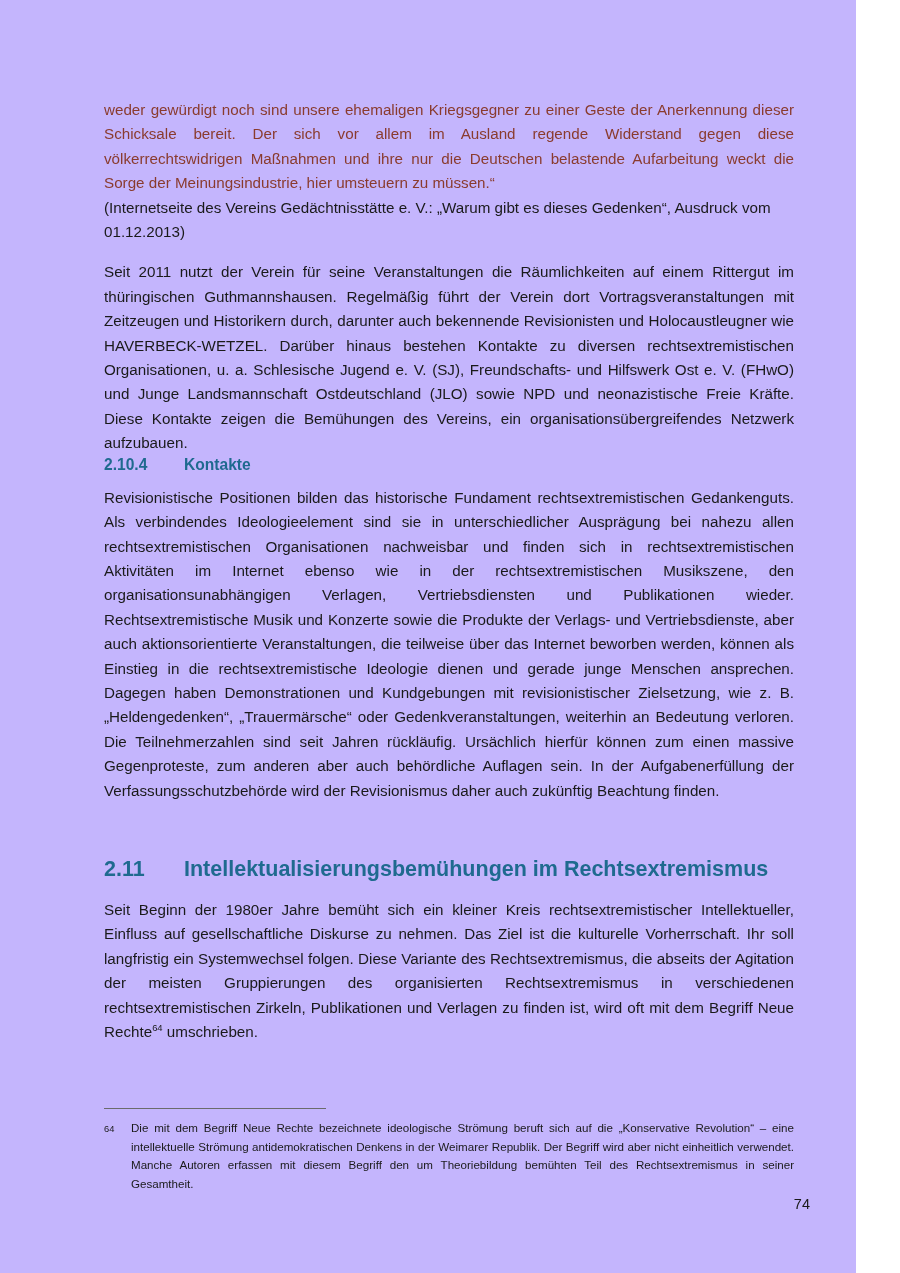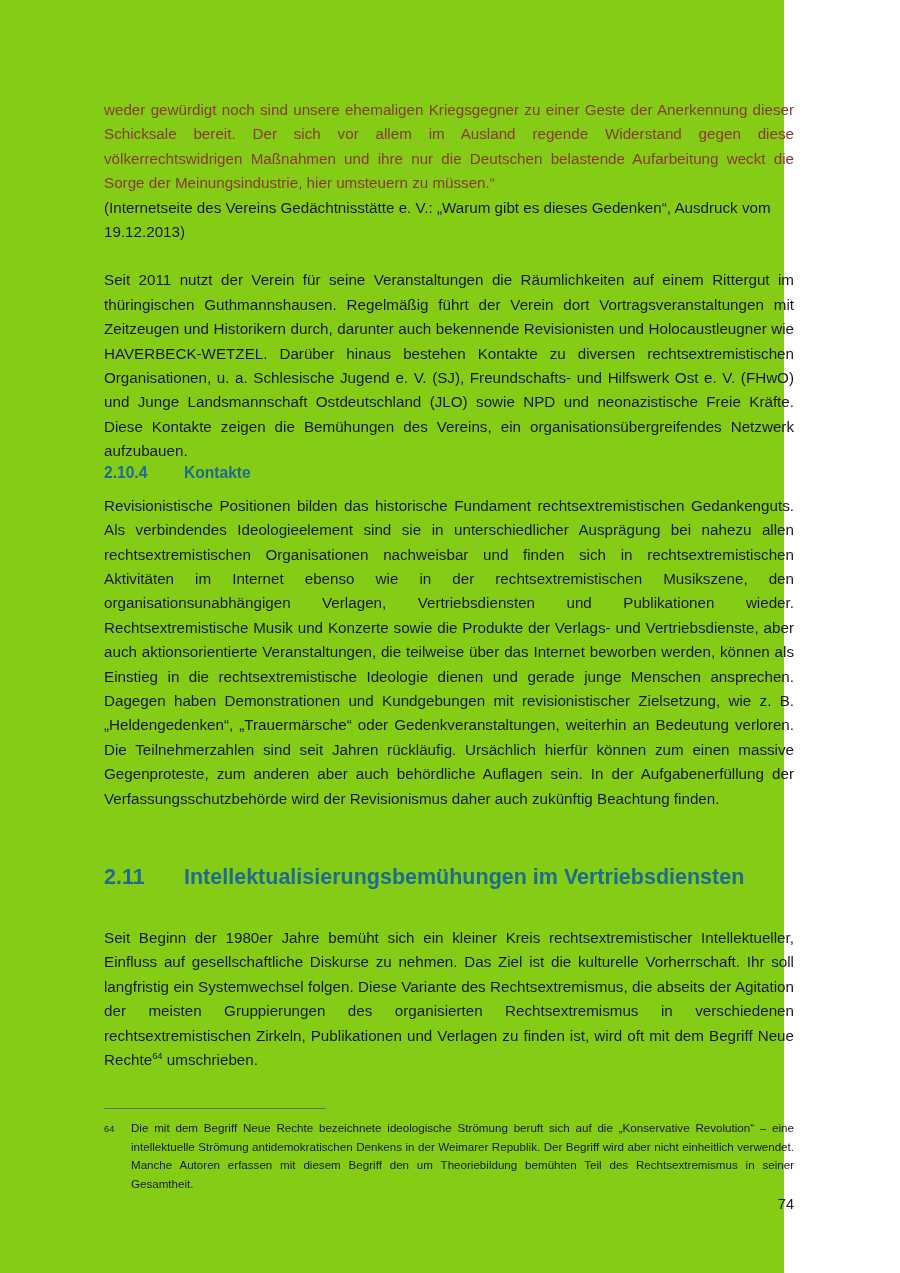--- a/index.html
+++ b/index.html
@@ -12,23 +12,23 @@
     background: #ffffff;
     font-family: "Liberation Sans", sans-serif;
     color: #1a1a1a;
     position: relative;
     overflow: hidden;
   }
   .page {
     position: absolute;
     left: 0;
     top: 0;
-    width: 784px;
+    width: 856px;
     height: 1273px;
-    background: #84cc16;
+    background: #c4b5fd;
   }
   .content {
     position: absolute;
     left: 104px;
     top: 98px;
     width: 690px;
   }
   p {
     margin: 0;
     text-align: justify;
@@ -44,36 +44,36 @@
     text-align: justify;
   }
   .quote-source {
     color: #1a1a1a;
     font-size: 15.2px;
     line-height: 24.4px;
     text-align: left;
     margin-top: 0px;
   }
   .para {
-    margin-top: 24px;
+    margin-top: 16px;
   }
   .subheading {
     margin-bottom: 12px;
     color: #1f6a8f;
     font-weight: bold;
     font-size: 15.6px;
     display: flex;
   }
   .subheading .num {
     width: 80px;
     flex: 0 0 80px;
   }
   .sect-heading {
     margin-top: 54px;
-    margin-bottom: 36px;
+    margin-bottom: 16px;
     color: #1f6a8f;
     font-weight: bold;
     font-size: 21.5px;
     display: flex;
   }
   .sect-heading .num {
     width: 80px;
     flex: 0 0 80px;
   }
   .footnote-area {
@@ -99,21 +99,21 @@
     flex: 0 0 27px;
     font-size: 9.3px;
     padding-top: 1px;
   }
   .footnote .fn-text {
     flex: 1 1 auto;
     text-align: justify;
   }
   .page-number {
     position: absolute;
-    left: 0;
+    left: 16px;
     top: 1196px;
     width: 794px;
     text-align: right;
     font-size: 14.5px;
     color: #1a1a1a;
   }
   sup {
     font-size: 0.62em;
     vertical-align: super;
     line-height: 0;
@@ -121,34 +121,34 @@
 </style>
 </head>
 <body>
 
 <div class="page">
 
   <div class="content">
 
     <p class="quote-block">weder gewürdigt noch sind unsere ehemaligen Kriegsgegner zu einer Geste der Anerkennung dieser Schicksale bereit. Der sich vor allem im Ausland regende Widerstand gegen diese völkerrechtswidrigen Maßnahmen und ihre nur die Deutschen belastende Aufarbeitung weckt die Sorge der Meinungsindustrie, hier umsteuern zu müssen.“</p>
 
-    <p class="quote-source">(Internetseite des Vereins Gedächtnisstätte e. V.: „Warum gibt es dieses Gedenken“, Ausdruck vom 19.12.2013)</p>
+    <p class="quote-source">(Internetseite des Vereins Gedächtnisstätte e. V.: „Warum gibt es dieses Gedenken“, Ausdruck vom 01.12.2013)</p>
 
     <p class="para">Seit 2011 nutzt der Verein für seine Veranstaltungen die Räumlichkeiten auf einem Rittergut im thüringischen Guthmannshausen. Regelmäßig führt der Verein dort Vortragsveranstaltungen mit Zeitzeugen und Historikern durch, darunter auch bekennende Revisionisten und Holocaustleugner wie HAVERBECK-WETZEL. Darüber hinaus bestehen Kontakte zu diversen rechtsextremistischen Organisationen, u. a. Schlesische Jugend e. V. (SJ), Freundschafts- und Hilfswerk Ost e. V. (FHwO) und Junge Landsmannschaft Ostdeutschland (JLO) sowie NPD und neonazistische Freie Kräfte. Diese Kontakte zeigen die Bemühungen des Vereins, ein organisationsübergreifendes Netzwerk aufzubauen.</p>
 
     <div class="subheading">
       <span class="num">2.10.4</span>
       <span>Kontakte</span>
     </div>
 
     <p>Revisionistische Positionen bilden das historische Fundament rechtsextremistischen Gedankenguts. Als verbindendes Ideologieelement sind sie in unterschiedlicher Ausprägung bei nahezu allen rechtsextremistischen Organisationen nachweisbar und finden sich in rechtsextremistischen Aktivitäten im Internet ebenso wie in der rechtsextremistischen Musikszene, den organisationsunabhängigen Verlagen, Vertriebsdiensten und Publikationen wieder. Rechtsextremistische Musik und Konzerte sowie die Produkte der Verlags- und Vertriebsdienste, aber auch aktionsorientierte Veranstaltungen, die teilweise über das Internet beworben werden, können als Einstieg in die rechtsextremistische Ideologie dienen und gerade junge Menschen ansprechen. Dagegen haben Demonstrationen und Kundgebungen mit revisionistischer Zielsetzung, wie z. B. „Heldengedenken“, „Trauermärsche“ oder Gedenkveranstaltungen, weiterhin an Bedeutung verloren. Die Teilnehmerzahlen sind seit Jahren rückläufig. Ursächlich hierfür können zum einen massive Gegenproteste, zum anderen aber auch behördliche Auflagen sein. In der Aufgabenerfüllung der Verfassungsschutzbehörde wird der Revisionismus daher auch zukünftig Beachtung finden.</p>
 
     <div class="sect-heading">
       <span class="num">2.11</span>
-      <span>Intellektualisierungsbemühungen im Vertriebsdiensten</span>
+      <span>Intellektualisierungsbemühungen im Rechtsextremismus</span>
     </div>
 
     <p><span>Seit Beginn der 1980er Jahre bemüht sich ein kleiner Kreis rechtsextremistischer Intellektueller, Einfluss auf gesellschaftliche Diskurse zu nehmen. Das Ziel ist die kulturelle Vorherrschaft. Ihr soll langfristig ein Systemwechsel folgen. Diese Variante des Rechtsextremismus, die abseits der Agitation der meisten Gruppierungen des organisierten Rechtsextremismus in verschiedenen rechtsextremistischen Zirkeln, Publikationen und Verlagen zu finden ist, wird oft mit dem Begriff Neue Rechte</span><sup>64</sup><span> umschrieben.</span></p>
 
   </div>
 
   <div class="footnote-area">
     <div class="footnote-rule"></div>
     <div class="footnote">
       <span class="fn-num">64</span>

